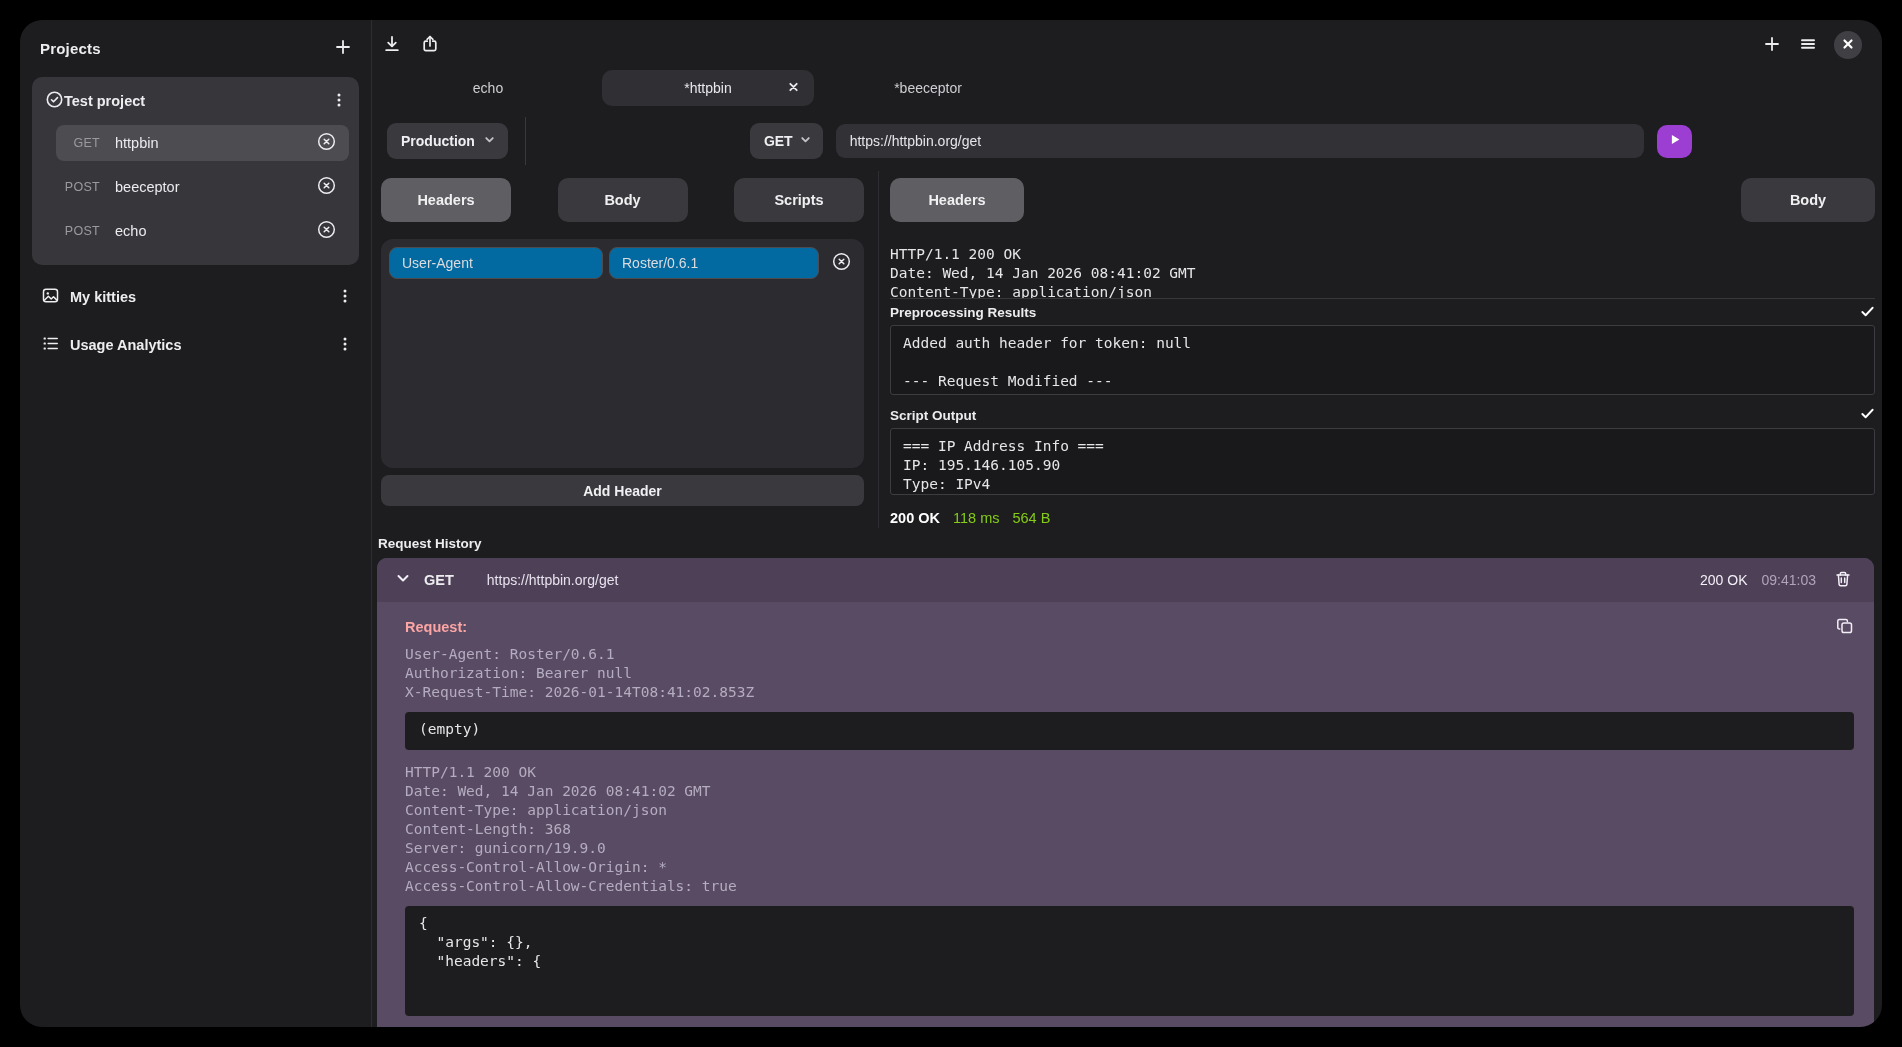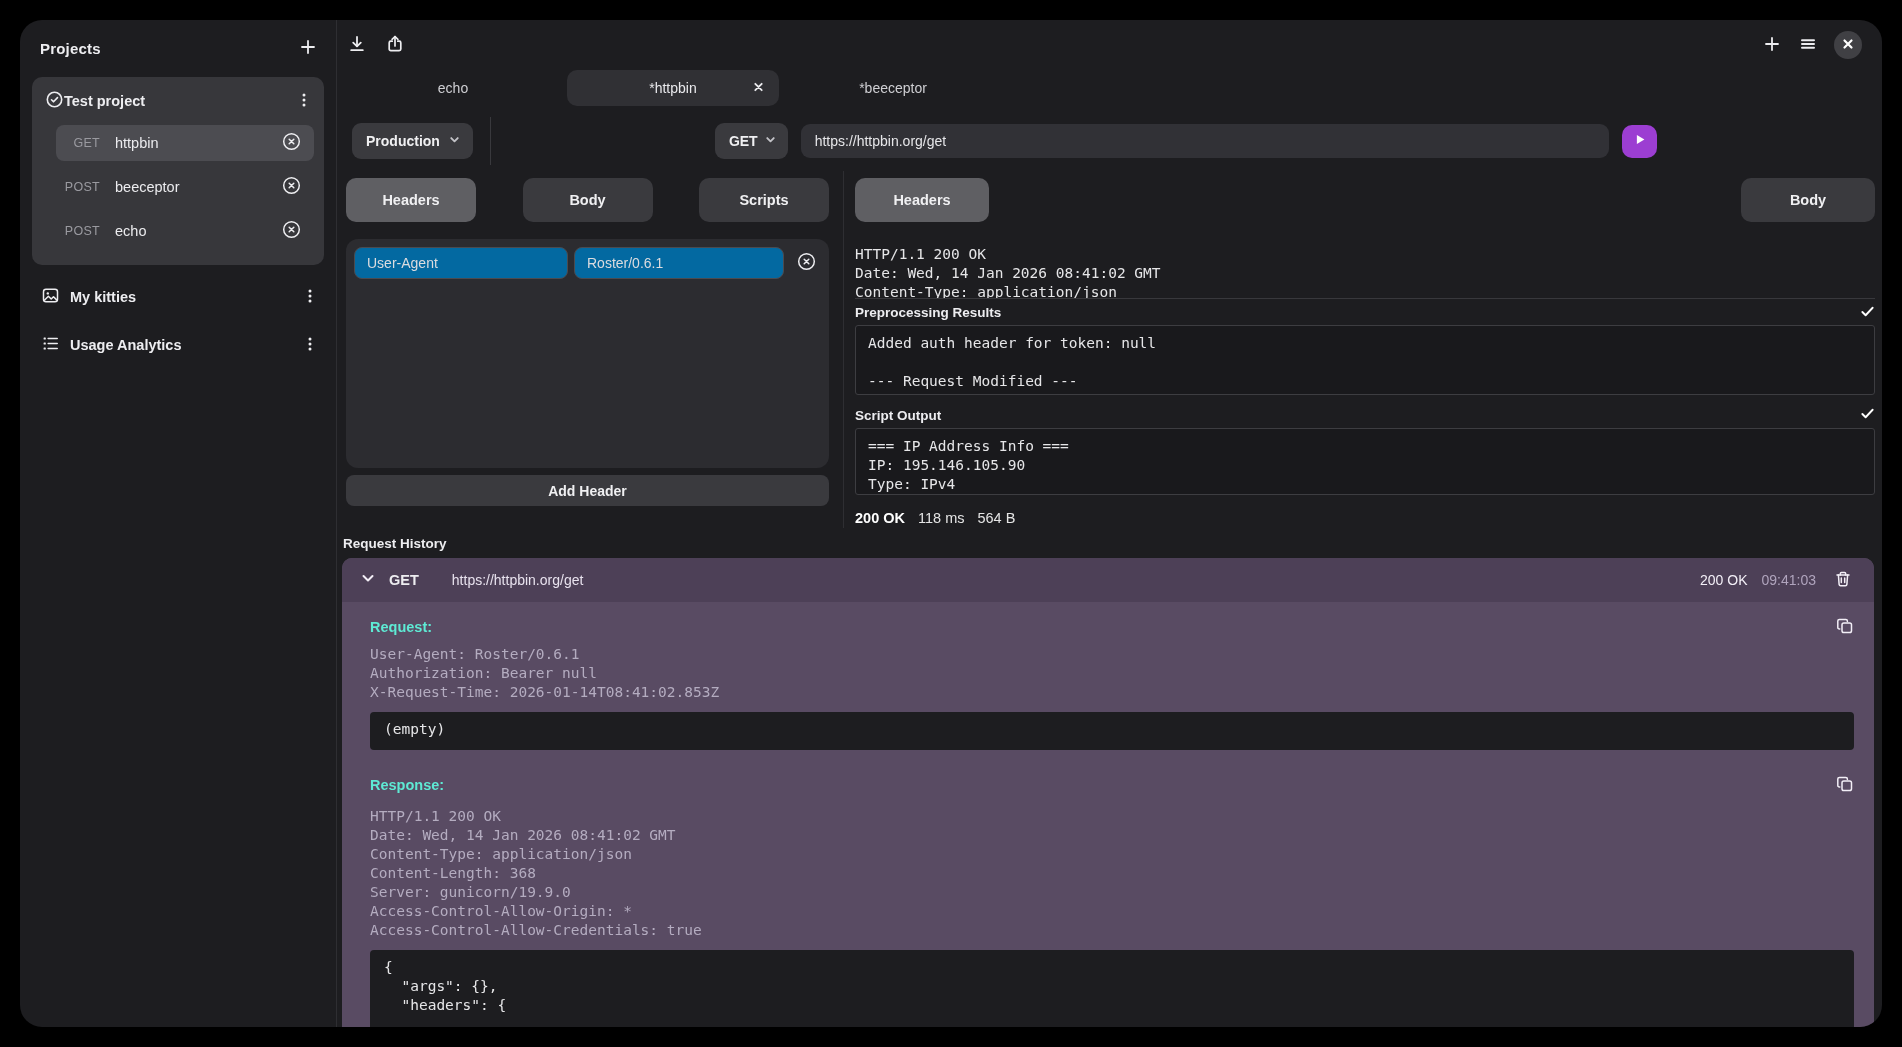--- a/index.html
+++ b/index.html
@@ -1,21 +1,21 @@
 <!DOCTYPE html>
 <html><head>
 <meta charset="utf-8">
 <style>
   * { margin:0; padding:0; box-sizing:border-box; }
   html,body { background:#000; }
   .frame { position:relative; width:1902px; height:1047px; background:#000; font-family:"Liberation Sans",sans-serif; color:#ededf0; }
   .window { position:absolute; left:20px; top:20px; width:1862px; height:1007px; background:#1d1d20; border-radius:22px; overflow:hidden; display:flex; }
 
   
-  .sidebar { width:317px; flex:none; border-right:1px solid #2e2e32; padding:16px 12px 0 12px; }
+  .sidebar { width:352px; flex:none; border-right:1px solid #2e2e32; padding:16px 12px 0 12px; }
   .sb-head { display:flex; align-items:center; justify-content:space-between; height:24px; padding:0 6px 0 8px; }
   .sb-title { font-size:15px; font-weight:700; letter-spacing:.2px; }
   .iconbtn { background:none; border:none; padding:0; display:flex; align-items:center; justify-content:center; cursor:pointer; color:#ededf0; }
   .group-card { margin-top:17px; background:#37373b; border-radius:10px; padding-bottom:8px; }
   .group-head { display:flex; align-items:center; height:48px; padding:0 12px 0 13px; }
   .group-head .glabel { font-weight:700; font-size:14.5px; flex:1; }
   .req-row { display:flex; align-items:center; height:36px; margin:0 10px 8px 24px; border-radius:8px; padding-right:12px; }
   .req-row.active { background:#4c4c51; }
   .method { width:44px; text-align:right; font-size:12.5px; color:#9a9aa0; flex:none; letter-spacing:.3px; }
   .req-name { margin-left:15px; font-size:14.5px; flex:1; color:#ececef; }
@@ -60,34 +60,34 @@
   .vsplit { width:1px; background:#2e2e32; margin-left:14px; align-self:stretch; }
   .response { flex:1; margin-left:11px; margin-right:7px; display:flex; flex-direction:column; min-width:0; }
   .mono { font-family:"DejaVu Sans Mono",monospace; font-size:14.5px; line-height:19px; white-space:pre; color:#e6e6e8; }
   .resp-preview { margin-top:23px; height:53px; overflow:hidden; }
   .sec-title { display:flex; align-items:center; justify-content:space-between; height:24px; padding-top:4px; font-weight:700; font-size:13.5px; border-top:1px solid #38383c; }
   .sec-title.second { border-top:none; margin-top:6px; }
   .sec-box { margin-top:3px; height:70px; background:#19191c; border:1px solid #3d3d41; border-radius:3px; padding:8px 12px; overflow:hidden; }
   .sec-box.h67 { height:67px; }
   .status-row { margin-top:13px; display:flex; align-items:center; gap:13px; font-size:14.5px; height:20px; }
   .status-code { font-weight:700; color:#fff; }
-  .status-meta { color:#e5e5e5; }
+  .status-meta { color:#84cc16; }
 
   
   .hist-title { margin:8px 0 0 6px; font-weight:700; font-size:13.5px; height:18px; flex:none; }
   .hist-card { margin:4px 8px 0 5px; background:#594b63; border-radius:10px 10px 0 0; height:620px; flex:none; }
   .hist-head { height:44px; display:flex; align-items:center; background:#4d4057; border-radius:10px 10px 0 0; padding:0 22px 0 18px; }
   .hist-method { font-weight:700; font-size:14.5px; margin-left:13px; }
   .hist-url { margin-left:33px; font-size:14px; color:#e8e2ee; flex:1; }
   .hist-status { font-size:14px; color:#f3eff7; }
   .hist-time { margin-left:14px; color:#b0a4bd; font-size:14px; }
   .hist-trash { margin-left:18px; }
   .hist-body { padding:16px 20px 0 28px; }
   .hist-row { display:flex; align-items:center; justify-content:space-between; height:18px; }
-  .hist-label { font-weight:700; font-size:14.5px; color:#5eead4; }
+  .hist-label { font-weight:700; font-size:14.5px; color:#fca5a5; }
   .hist-mono { margin-top:9px; color:#b4acc0; }
   .hist-box { margin-top:10px; background:#1d1d20; border-radius:4px; padding:8px 14px; height:38px; overflow:hidden; }
   .hist-box.json { height:110px; }
   .resp-gap { margin-top:26px; }
   .mt13 { margin-top:13px; }
 </style>
 </head>
 <body>
 
 <div class="frame">
@@ -361,29 +361,20 @@
                   </svg></span>
             </button>
           </div>
           <div class="mono hist-mono">User-Agent: Roster/0.6.1
 Authorization: Bearer null
 X-Request-Time: 2026-01-14T08:41:02.853Z</div>
           <div class="hist-box">
             <div class="mono">(empty)</div>
           </div>
 
-          <div class="hist-row resp-gap">
-            <span class="hist-label">Response:</span>
-            <button class="iconbtn">
-              <span><svg width="18" height="18" viewBox="0 0 18 18" fill="none" stroke="#f3eff7" stroke-width="1.5" stroke-linecap="round" stroke-linejoin="round">
-                    <rect x="6" y="6" width="9.5" height="9.5" rx="1.8"></rect>
-                    <path d="M3.8 12H3.4c-.9 0-1.6-.7-1.6-1.6V4c0-.9.7-1.6 1.6-1.6h6.4c.9 0 1.6.7 1.6 1.6v.4"></path>
-                  </svg></span>
-            </button>
-          </div>
           <div class="mono hist-mono mt13">HTTP/1.1 200 OK
 Date: Wed, 14 Jan 2026 08:41:02 GMT
 Content-Type: application/json
 Content-Length: 368
 Server: gunicorn/19.9.0
 Access-Control-Allow-Origin: *
 Access-Control-Allow-Credentials: true</div>
           <div class="hist-box json">
             <div class="mono">{
   "args": {},

